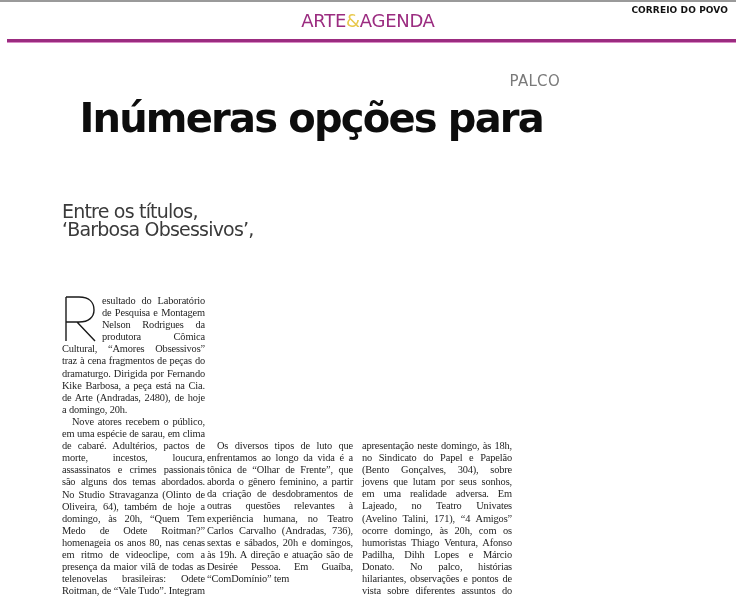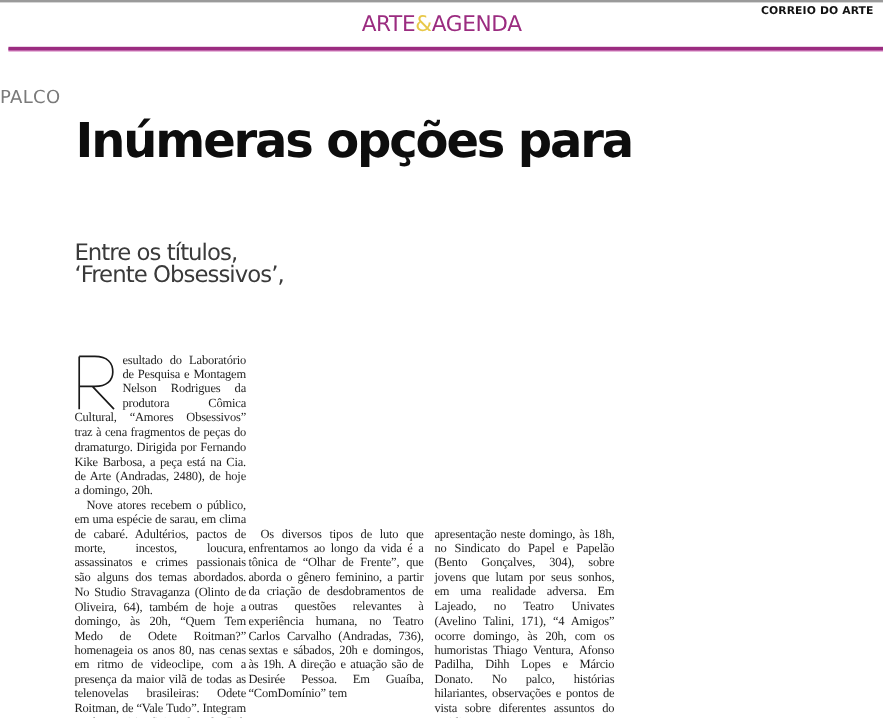--- a/index.html
+++ b/index.html
@@ -18,28 +18,28 @@
     position: absolute; left: 0; width: 736px; top: 10px; text-align: center;
     font-family: "DejaVu Sans", sans-serif; font-size: 18px; letter-spacing: -0.3px;
     color: #9b2c80; line-height: 22px; font-weight: normal;
   }
   .section-title .amp { color: #e8c84a; }
   .rule {
     position: absolute; left: 7px; right: 0; top: 39px; height: 3px;
     background: #9b2c80; box-shadow: 0 1px 0 #d98cc6;
   }
   .kicker {
-    position: absolute; left: 0; width: 560px; top: 72px; text-align: left;
+    position: absolute; left: 0; width: 560px; top: 72px; text-align: right;
     font-family: "DejaVu Sans", sans-serif; font-size: 15px; color: #7a7a7a;
     font-weight: normal; letter-spacing: 0.3px;
   }
   .headline {
     position: absolute; left: 63px; top: 96px; width: 480px; margin: 0;
     font-family: "DejaVu Sans", sans-serif; font-weight: bold; font-size: 40px;
-    line-height: 44px; color: #0d0d0d; letter-spacing: -1.8px;
+    line-height: 44px; color: #0d0d0d; letter-spacing: -1.8px; text-align: right;
   }
   .deck {
     position: absolute; left: 62px; top: 203px; width: 150px;
     font-family: "DejaVu Sans", sans-serif; font-size: 19px; line-height: 17.5px;
     color: #3a3a3a; letter-spacing: -0.8px; font-weight: normal;
   }
   .deck span { display: block; white-space: nowrap; }
   .col {
     position: absolute; font-size: 10.4px; line-height: 12.1px; color: #1e1e1e;
     text-align: justify; letter-spacing: -0.15px;
@@ -50,37 +50,37 @@
   .col2 { left: 207px; top: 440px; width: 146px; }
   .col3 { left: 362px; top: 440px; width: 150px; }
   .dropcap-wrap { float: left; width: 36px; height: 48px; position: relative; margin-right: 4px; }
   .dropcap-wrap svg { position: absolute; left: 0; top: 0; }
 </style>
 </head>
 <body>
 
 <div class="top-line"></div>
 
-<div class="brand">CORREIO DO ARTE</div>
+<div class="brand">CORREIO DO POVO</div>
 
 <div class="section-title">
   <span>ARTE</span><span class="amp">&amp;</span><span>AGENDA</span>
 </div>
 
 <div class="rule"></div>
 
 <div class="kicker">PALCO</div>
 
 <h1 class="headline">
   <span style="display:block">Inúmeras opções para</span>
 </h1>
 
 <div class="deck">
   <span>Entre os títulos,</span>
-  <span>‘Frente Obsessivos’,</span>
+  <span>‘Barbosa Obsessivos’,</span>
 </div>
 
 <div class="col col1">
   <p>
     <span class="dropcap-wrap">
       <svg width="36" height="48" viewBox="0 0 36 48">
         <path d="M4 2 V46 M4 2 H17 C28 2 32 8 32 15 C32 22 27 27 17 27 H4 M15 27 L33 46" fill="none" stroke="#1a1a1a" stroke-width="1.4"></path>
       </svg>
     </span><span>esultado do Laboratório de Pesquisa e Montagem Nelson Rodrigues da produtora Cômica Cultural, “Amores Obsessivos” traz à cena fragmentos de peças do dramaturgo. Dirigida por Fernando Kike Barbosa, a peça está na Cia. de Arte (Andradas, 2480), de hoje a domingo, 20h.</span>
   </p>

